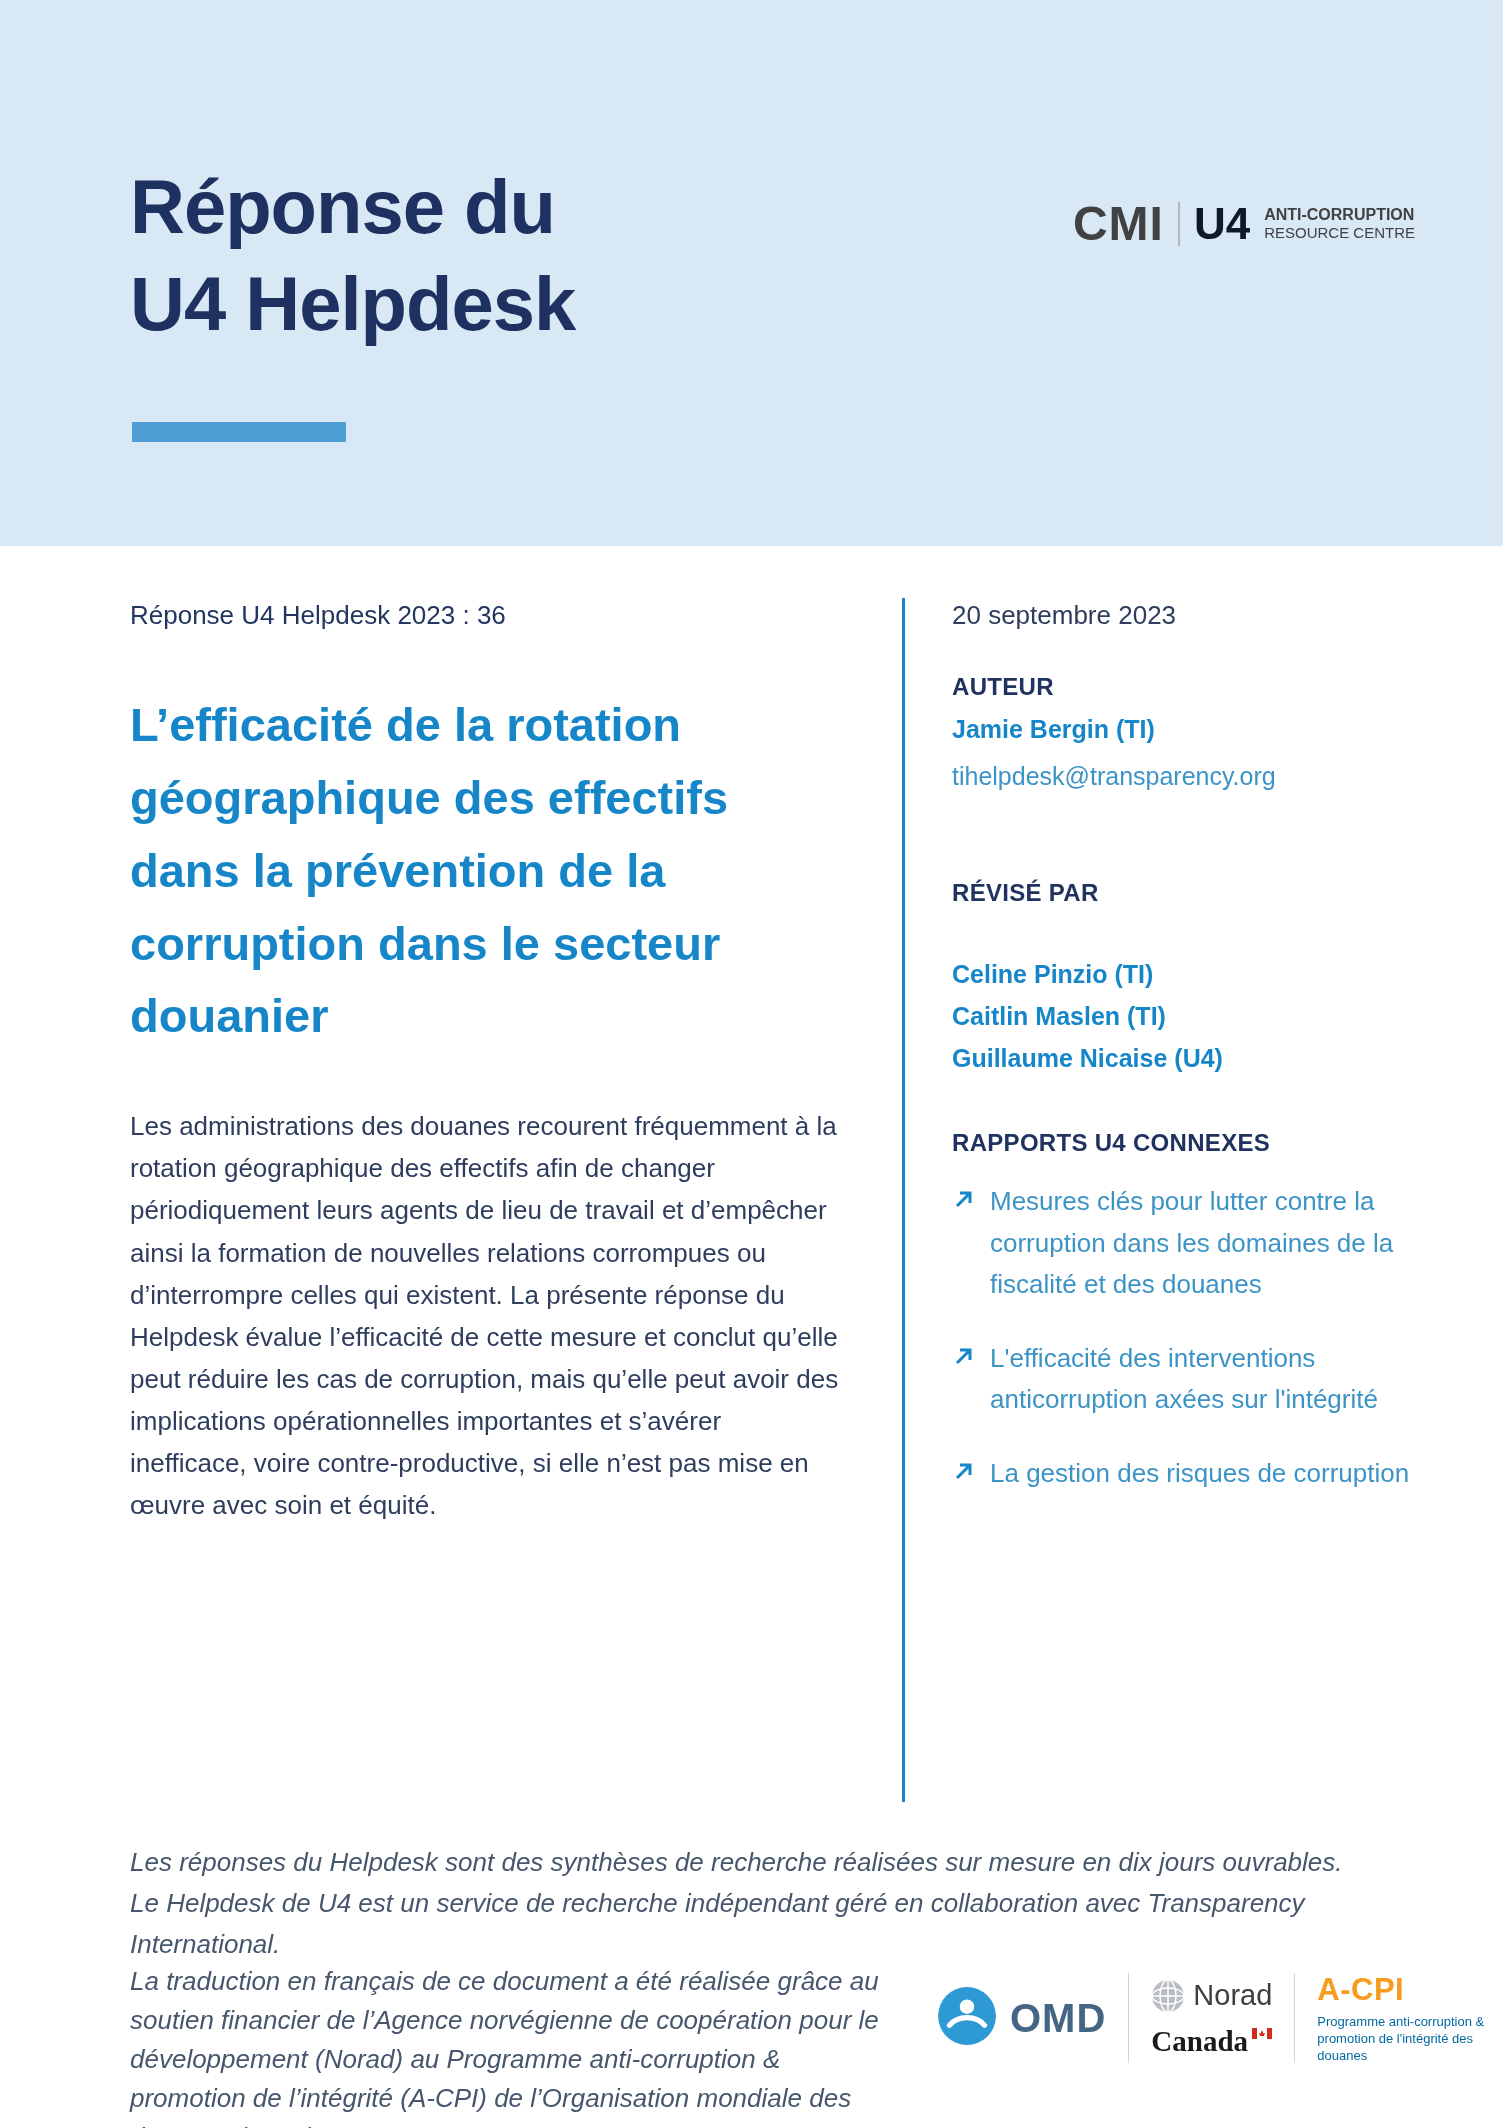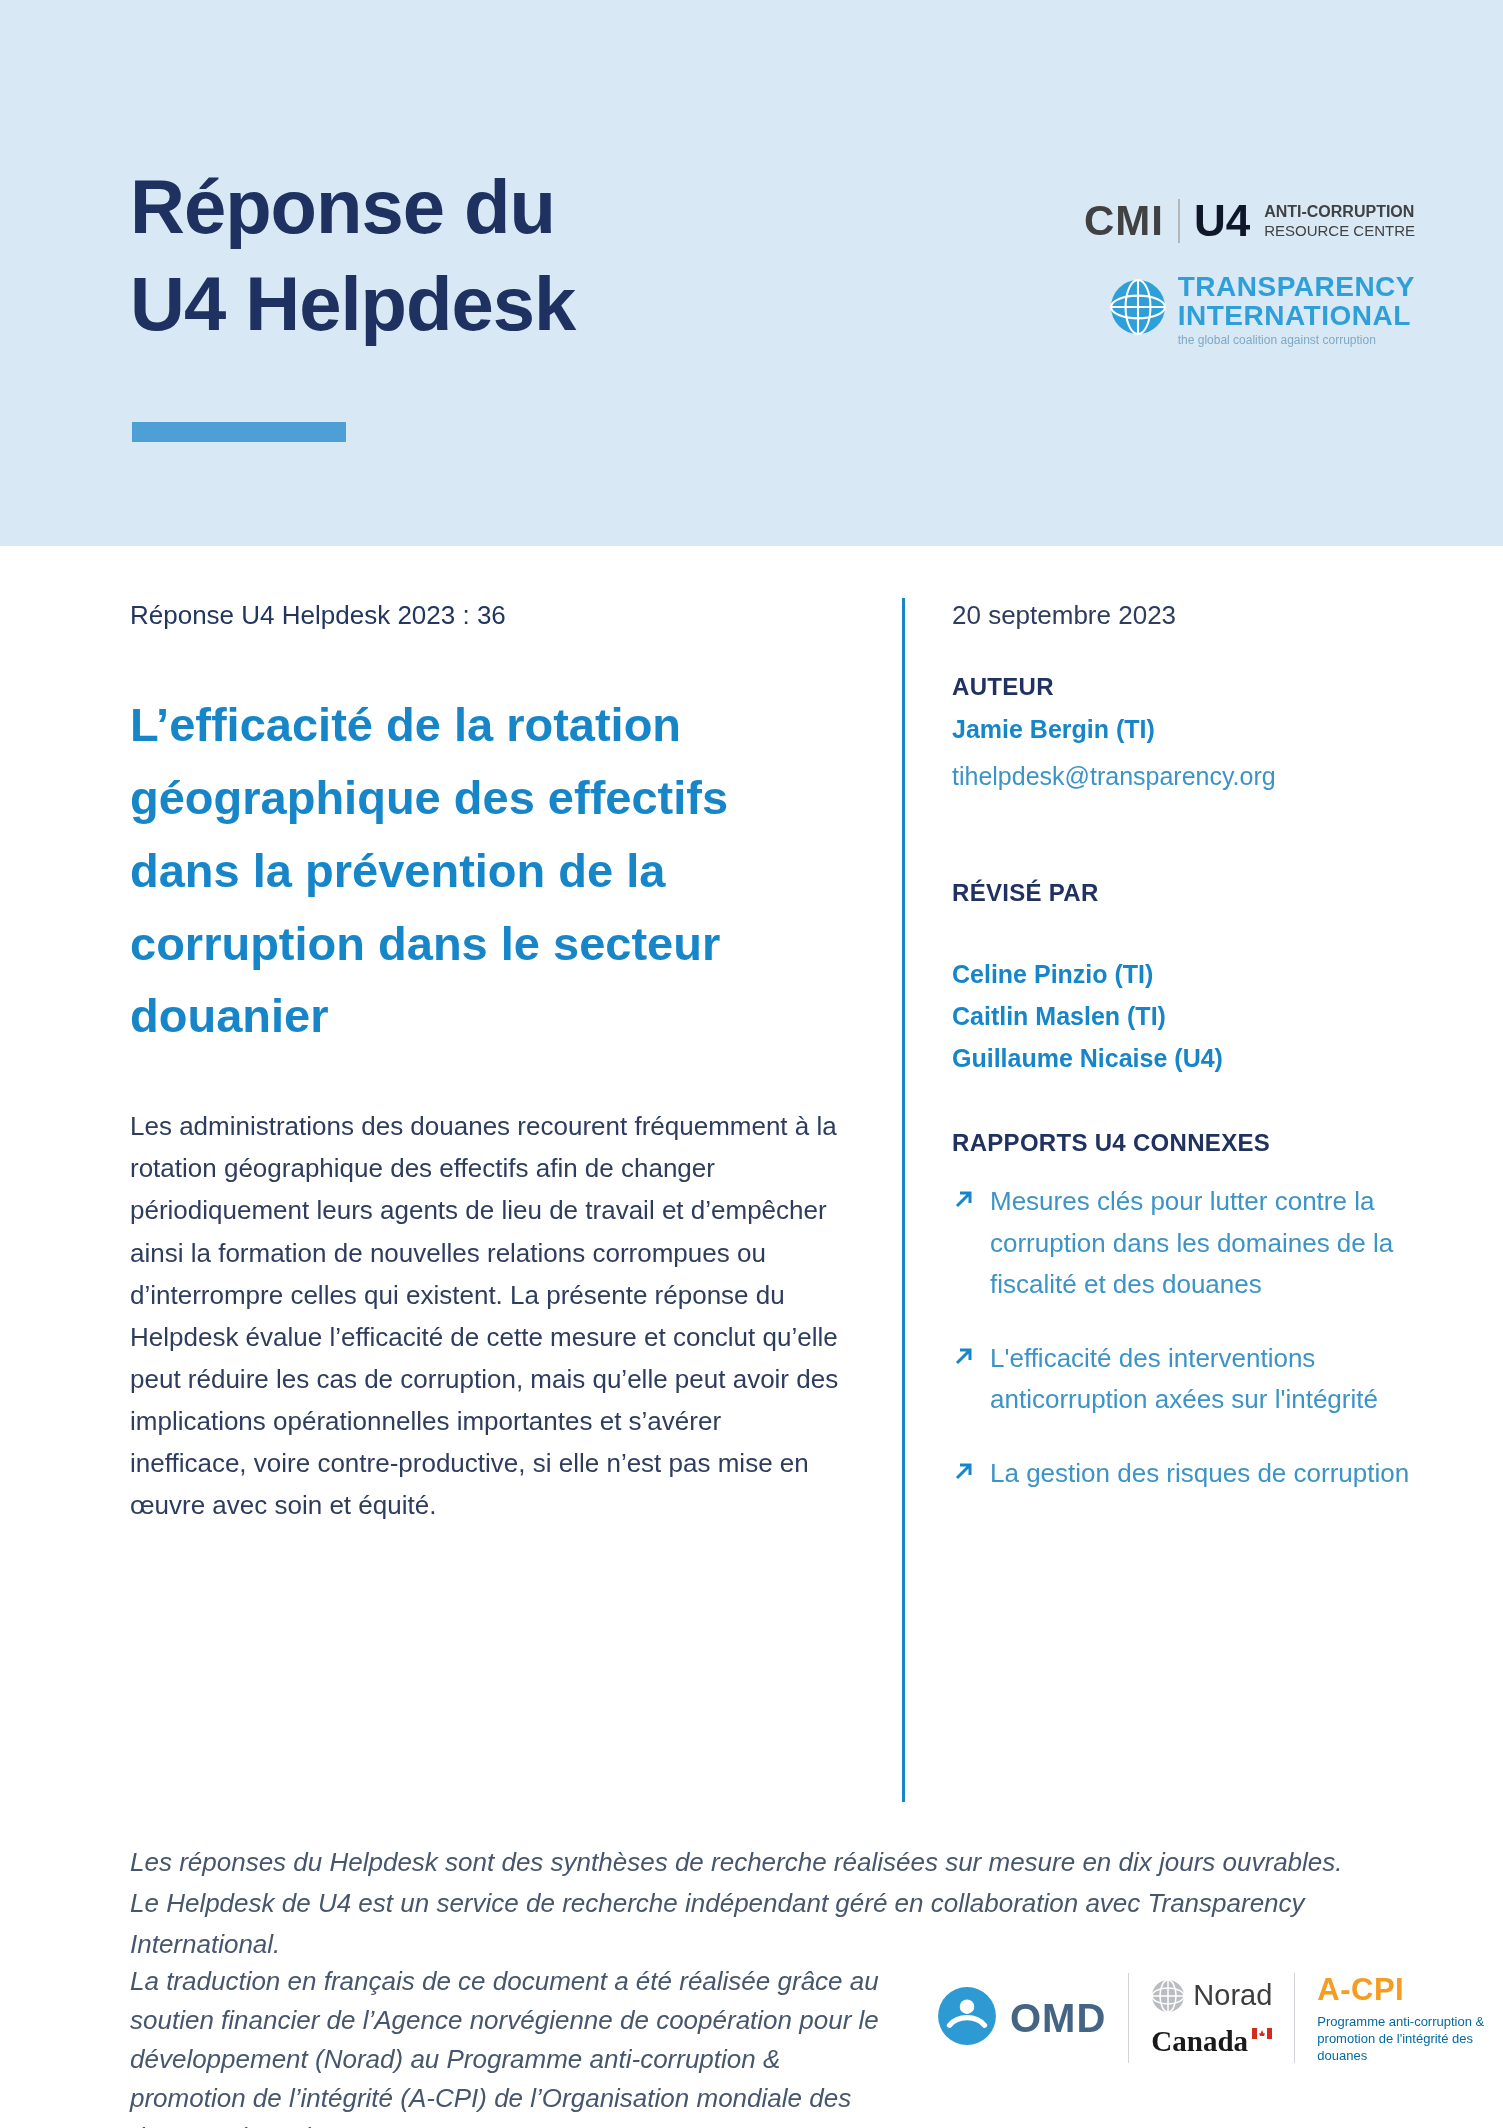--- a/index.html
+++ b/index.html
@@ -7,21 +7,21 @@
   body { background:#ffffff; font-family:"Liberation Sans", sans-serif; }
   .page { position:relative; width:1503px; height:2128px; background:#ffffff; overflow:hidden; }
 
   
   .header { position:absolute; top:0; left:0; width:1503px; height:546px; background:#d8e8f4; }
   .header-title { position:absolute; left:130px; top:158px; font-size:76px; font-weight:bold; color:#1e3161; line-height:1.28; letter-spacing:-1px; }
   .header-bar { position:absolute; left:132px; top:422px; width:214px; height:20px; background:#4d9fd6; }
 
   .logo-area { position:absolute; top:196px; right:88px; display:flex; flex-direction:column; align-items:flex-end; gap:26px; }
   .cmi-logo { display:flex; align-items:center; gap:14px; }
-  .cmi-text { font-size:42px; font-weight:bold; color:#414042; letter-spacing:1px; }
+  .cmi-text { font-size:48px; font-weight:bold; color:#414042; letter-spacing:1px; }
   .cmi-divider { width:2px; height:44px; background:#b3b6b8; }
   .u4-text { font-size:44px; font-weight:bold; color:#0f172a; }
   .u4-sub { display:flex; flex-direction:column; line-height:1.15; color:#414042; }
   .u4-sub .s1 { font-size:16px; font-weight:bold; }
   .u4-sub .s2 { font-size:15px; }
   .ti-logo { display:flex; align-items:center; gap:12px; }
   .ti-text { display:flex; flex-direction:column; line-height:1.05; }
   .ti-line { font-size:28px; font-weight:bold; color:#2e9fd8; letter-spacing:0.5px; }
   .ti-tagline { font-size:12px; color:#7fa9c6; margin-top:3px; }
 
@@ -78,35 +78,20 @@
     <div class="header-bar"></div>
 
     <div class="logo-area">
       <div class="cmi-logo">
         <span class="cmi-text">CMI</span>
         <span class="cmi-divider"></span>
         <span class="u4-text">U4</span>
         <span class="u4-sub">
           <span class="s1">ANTI-CORRUPTION</span>
           <span class="s2">RESOURCE CENTRE</span>
-        </span>
-      </div>
-      <div class="ti-logo">
-        <span>
-          <svg width="56" height="56" viewBox="0 0 54 54">
-            <circle cx="27" cy="27" r="26" fill="#2e9fd8"></circle>
-            <path d="M1 27 H53 M27 1 V53" stroke="#ffffff" stroke-width="2" fill="none"></path>
-            <ellipse cx="27" cy="27" rx="12" ry="26" stroke="#ffffff" stroke-width="2" fill="none"></ellipse>
-            <ellipse cx="27" cy="27" rx="26" ry="11" stroke="#ffffff" stroke-width="2" fill="none"></ellipse>
-          </svg>
-        </span>
-        <span class="ti-text">
-          <span class="ti-line">TRANSPARENCY</span>
-          <span class="ti-line">INTERNATIONAL</span>
-          <span class="ti-tagline">the global coalition against corruption</span>
         </span>
       </div>
     </div>
   </div>
 
   <div class="left-col">
     <div class="report-number">Réponse U4 Helpdesk 2023 : 36</div>
     <h1 class="main-title">L’efficacité de la rotation géographique des effectifs dans la prévention de la corruption dans le secteur douanier</h1>
     <p class="summary">Les administrations des douanes recourent fréquemment à la rotation géographique des effectifs afin de changer périodiquement leurs agents de lieu de travail et d’empêcher ainsi la formation de nouvelles relations corrompues ou d’interrompre celles qui existent. La présente réponse du Helpdesk évalue l’efficacité de cette mesure et conclut qu’elle peut réduire les cas de corruption, mais qu’elle peut avoir des implications opérationnelles importantes et s’avérer inefficace, voire contre-productive, si elle n’est pas mise en œuvre avec soin et équité.</p>
   </div>

